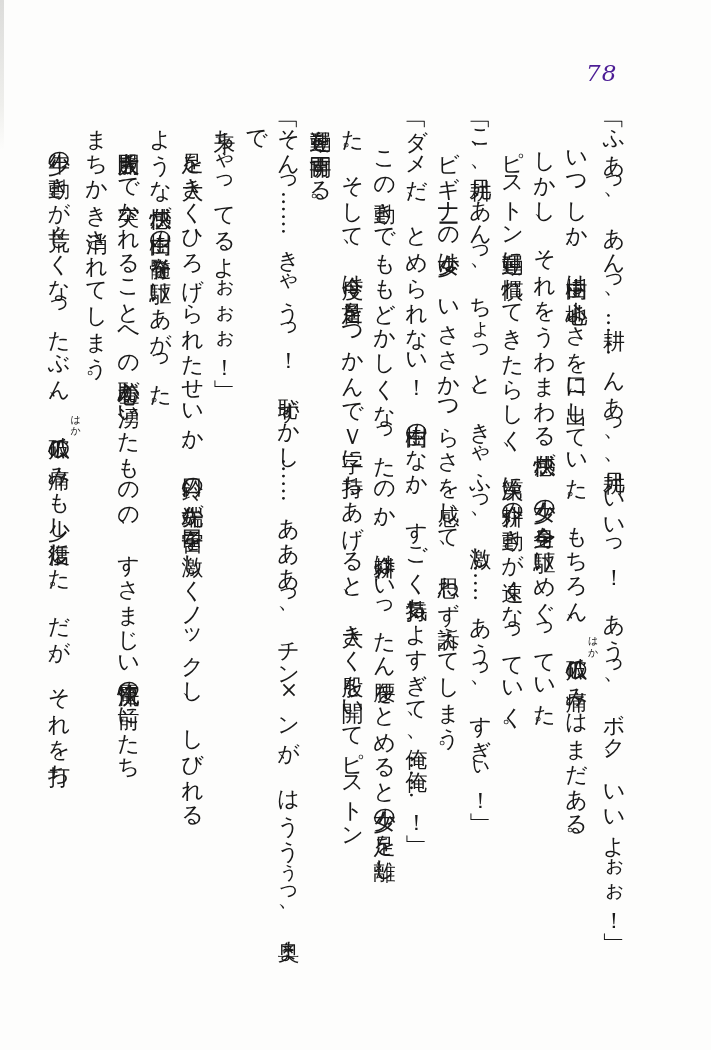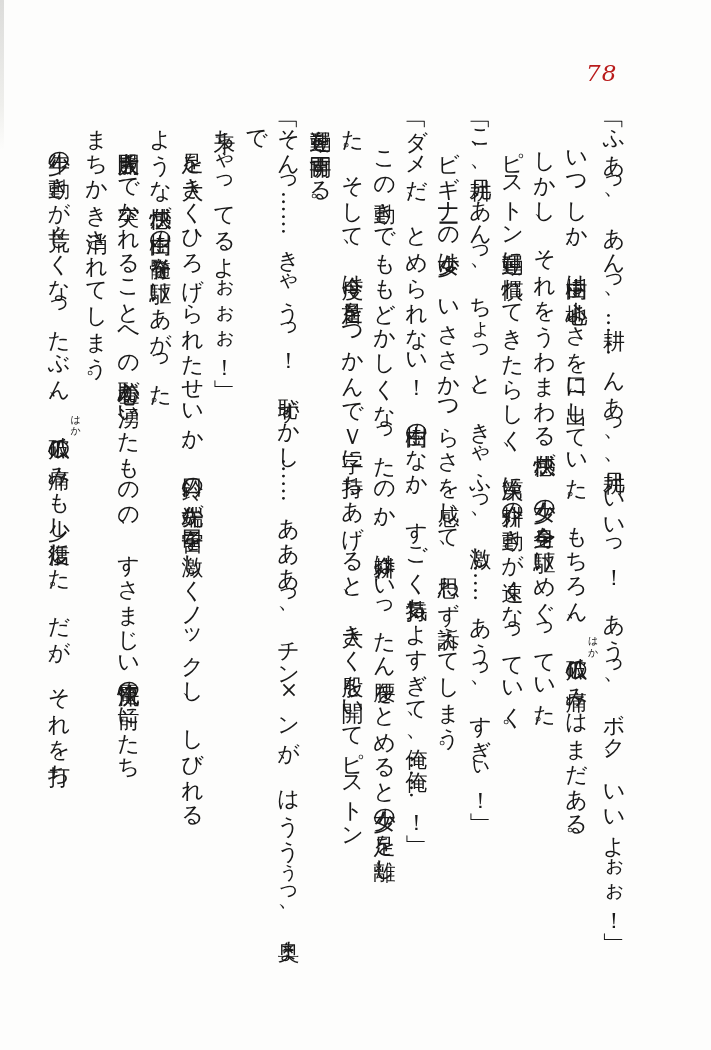--- a/index.html
+++ b/index.html
@@ -24,21 +24,21 @@
     height: 150px;
     background: linear-gradient(to bottom, #dcdcda, #efefec 70%, rgba(255,255,255,0));
   }
   .pageno {
     position: absolute;
     left: 586px;
     top: 60px;
     font-family: "DejaVu Serif", "Liberation Serif", serif;
     font-style: italic;
     font-size: 23px;
-    color: #b91c1c;
+    color: #4c1d95;
     letter-spacing: 1px;
   }
   .textblock {
     position: absolute;
     top: 114px;
     left: 86px;
     width: 544px;
     height: 850px;
     writing-mode: vertical-rl;
     text-orientation: mixed;

